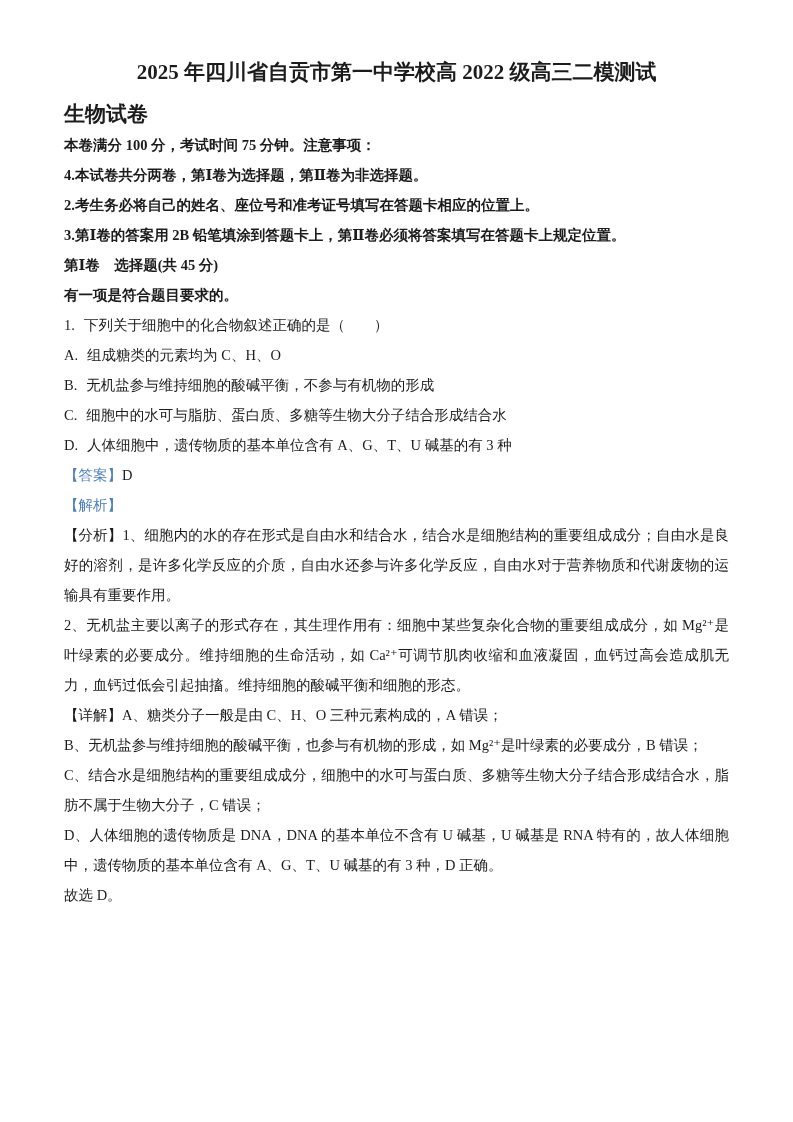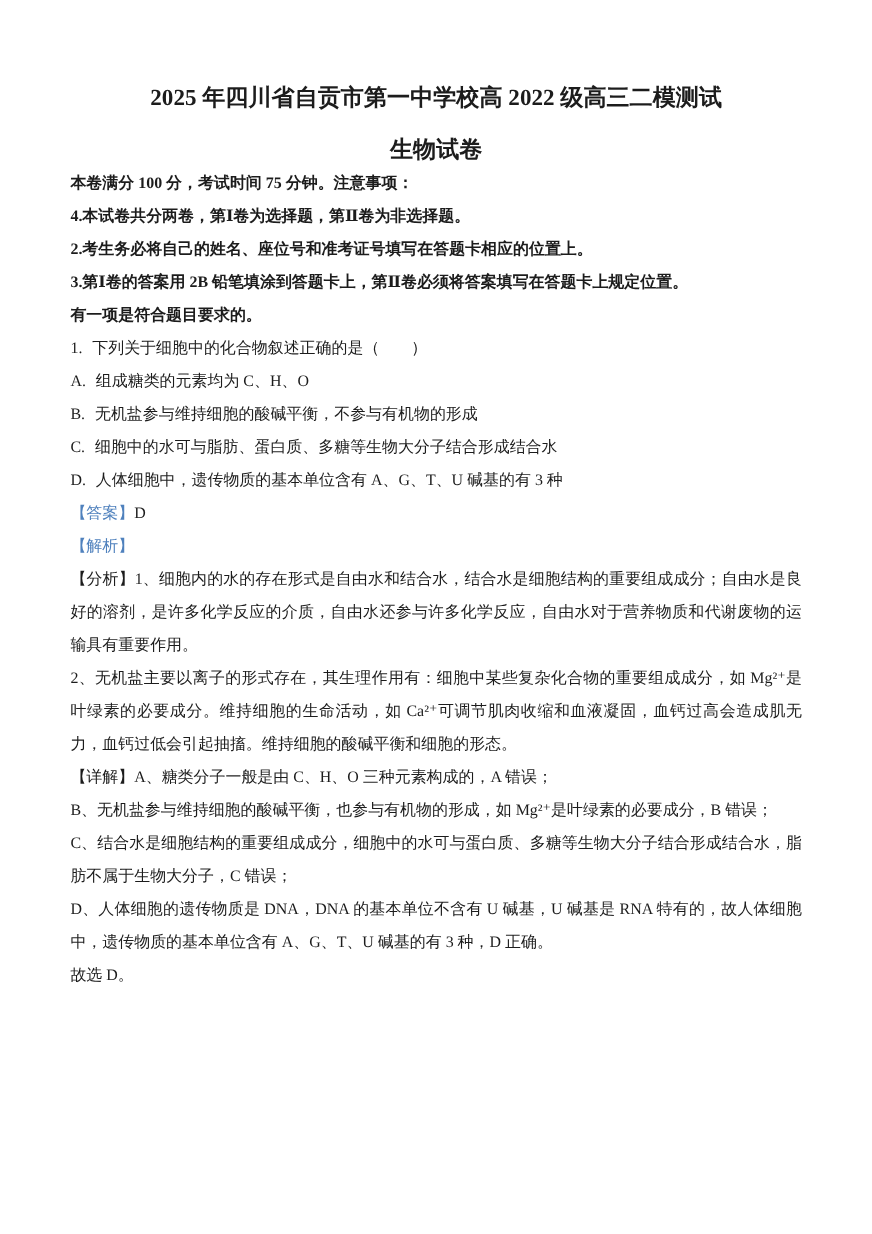--- a/index.html
+++ b/index.html
@@ -15,26 +15,25 @@
     color: #1c1c1c;
     font-size: 14.5px;
     overflow: hidden;
   }
   .page p { margin: 0; line-height: 30px; text-align: justify; }
   .doc-title {
     font-size: 21px;
     font-weight: 700;
     text-align: center;
     line-height: 32px;
-    margin: 16px;
+    margin: 0;
   }
   .doc-subtitle {
     font-size: 21px;
     font-weight: 700;
-    text-align: center;
     line-height: 32px;
     margin: 10px 0 0 0;
   }
   .notice-summary { font-weight: 700; margin-top: 17px; line-height: 32px; }
   .notice-item   { font-weight: 700; line-height: 32px; }
   .section-heading {
     font-weight: 700;
     text-align: center;
     line-height: 32px;
   }
@@ -63,20 +62,21 @@
 <div class="page">
 
   <h1 class="doc-title">2025 年四川省自贡市第一中学校高 2022 级高三二模测试</h1>
   <h2 class="doc-subtitle">生物试卷</h2>
 
   <p class="notice-summary">本卷满分 100 分，考试时间 75 分钟。注意事项：</p>
   <p class="notice-item">4.本试卷共分两卷，第Ⅰ卷为选择题，第Ⅱ卷为非选择题。</p>
   <p class="notice-item">2.考生务必将自己的姓名、座位号和准考证号填写在答题卡相应的位置上。</p>
   <p class="notice-item">3.第Ⅰ卷的答案用 2B 铅笔填涂到答题卡上，第Ⅱ卷必须将答案填写在答题卡上规定位置。</p>
 
+  <p class="section-heading">第Ⅰ卷　选择题(共 45 分)</p>
   <p class="section-intro">有一项是符合题目要求的。</p>
 
   <p class="question-stem">
     <span class="q-number">1.</span><span>下列关于细胞中的化合物叙述正确的是（　　）</span>
   </p>
 
   <p class="option-row">
     <span class="opt-label">A.</span><span>组成糖类的元素均为 C、H、O</span>
   </p>
   <p class="option-row">

